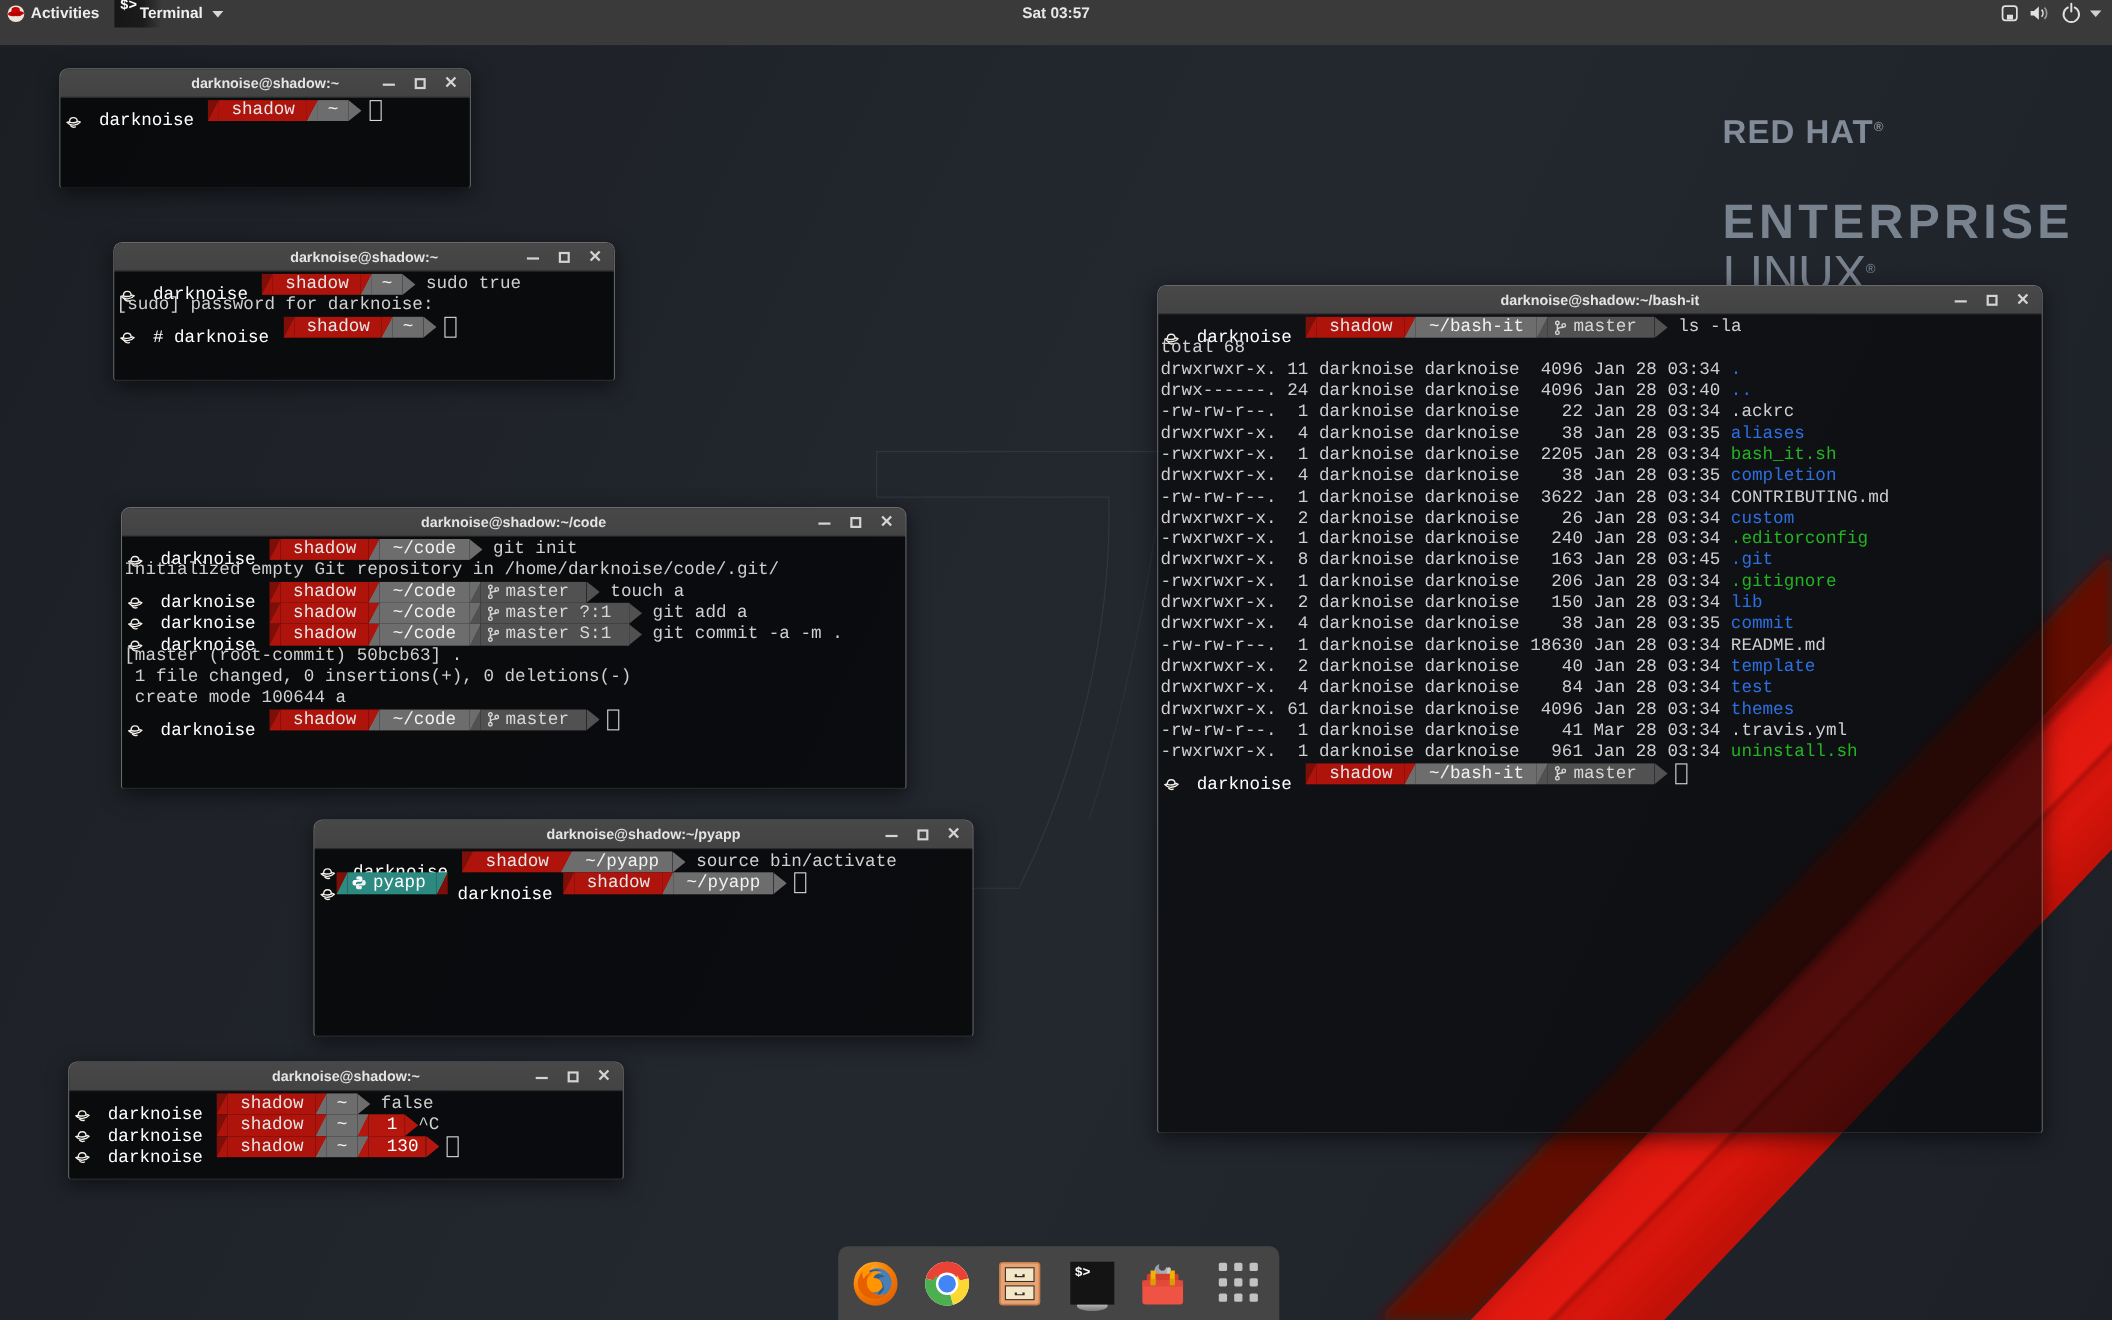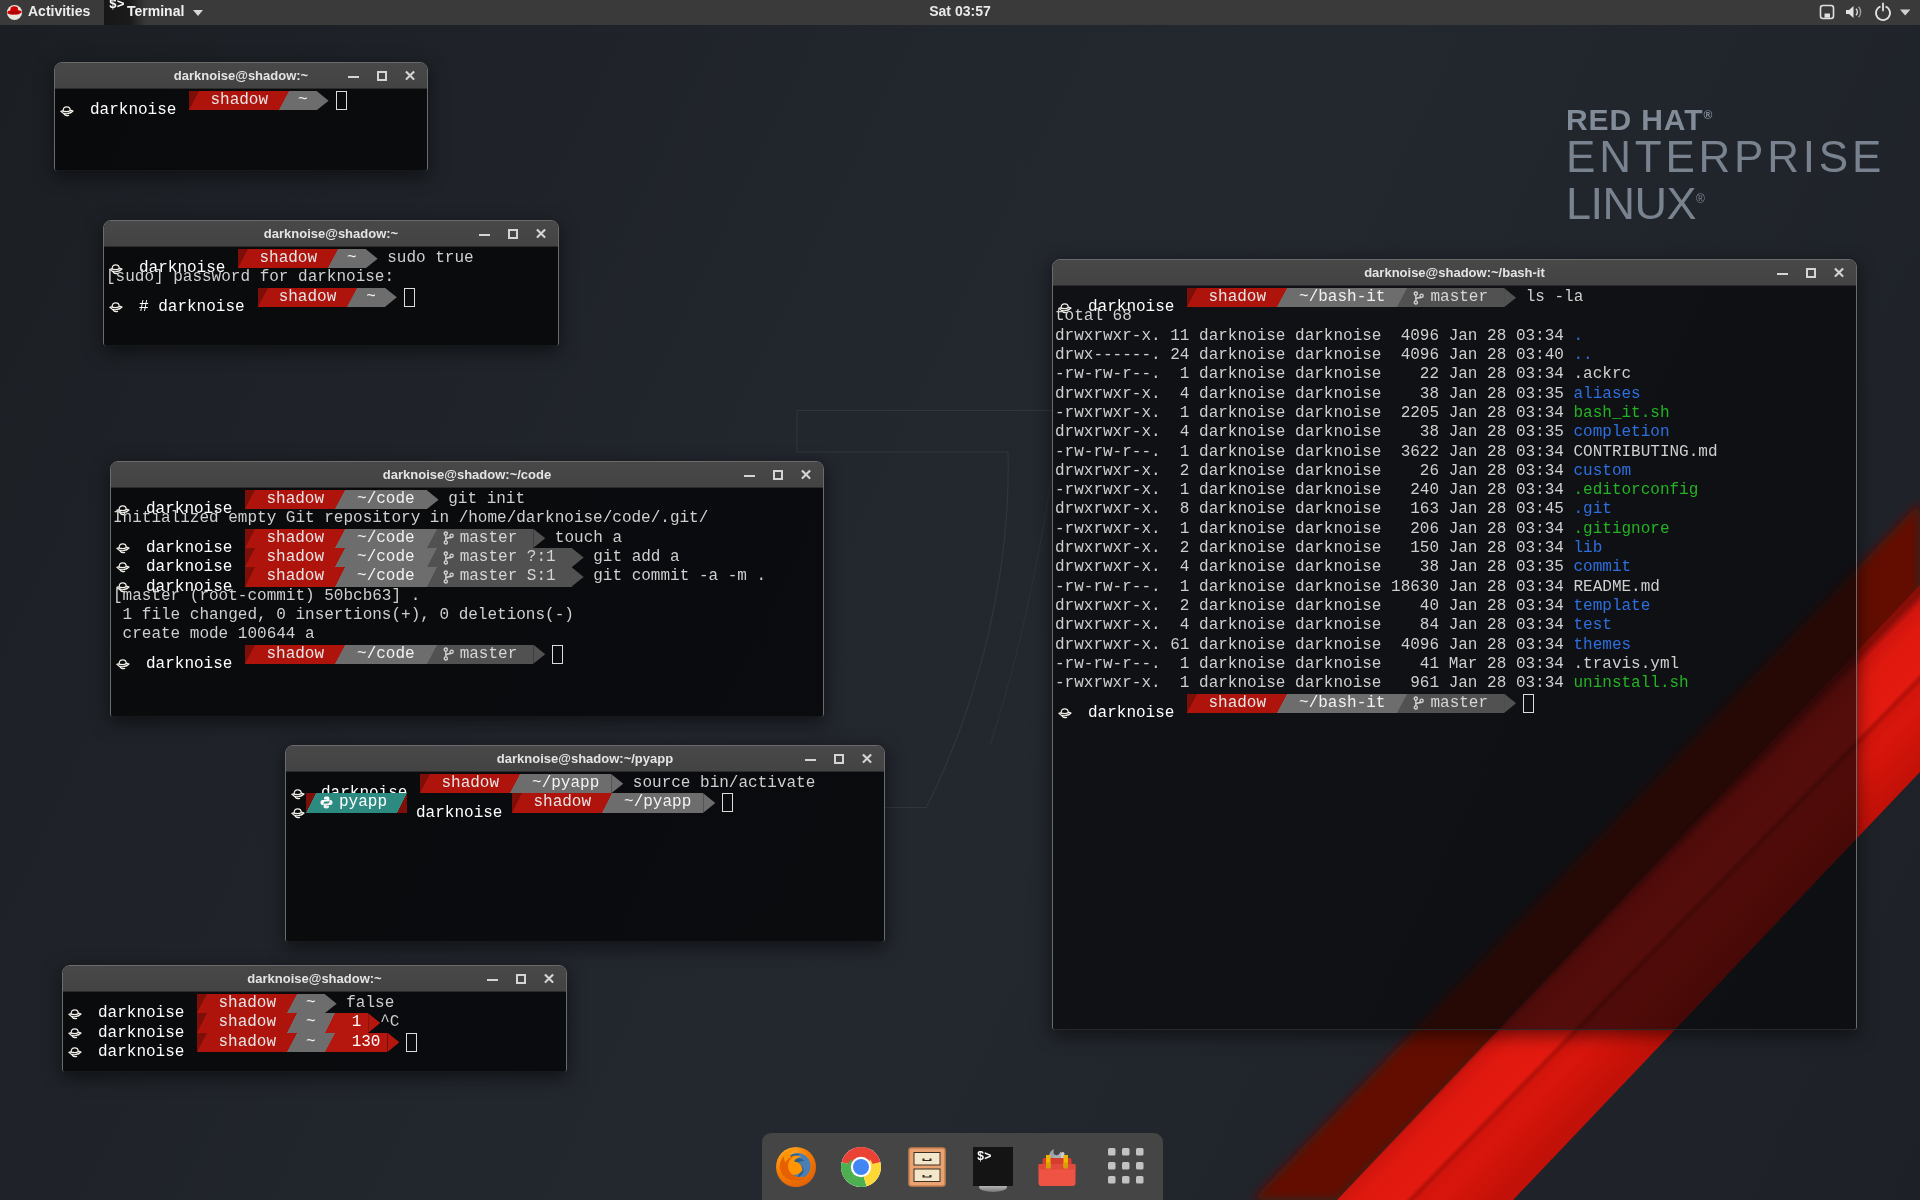--- a/index.html
+++ b/index.html
@@ -2,25 +2,25 @@
 <html><head><meta charset="utf-8">
 <style>
 html,body{margin:0;padding:0;width:1920px;height:1200px;overflow:hidden;background:#22262c;}
 *{box-sizing:border-box;}
 #scene{position:absolute;inset:0;width:1920px;height:1200px;font-family:"Liberation Sans",sans-serif;}
 
 #wall{position:absolute;inset:0;background:linear-gradient(115deg,#1b1f24 0%,#22262d 40%,#23272e 55%,#1d2127 100%);}
 #wall svg{position:absolute;inset:0;}
 #logo{position:absolute;left:1566px;top:100px;color:#828c98;}
 #logo .rh{font-weight:bold;font-size:30px;letter-spacing:0.9px;line-height:30px;}
-#logo .ent{font-weight:normal;font-size:44px;letter-spacing:3.8px;line-height:43px;color:#79838f;}
+#logo .ent{font-weight:bold;font-size:44px;letter-spacing:3.8px;line-height:43px;color:#79838f;margin-top:44px;}
 #logo .lnx{font-weight:normal;font-size:45px;letter-spacing:-0.5px;line-height:43px;color:#79838f;}
 #logo sup{font-size:12px;}
 
-#topbar{position:absolute;left:0;top:0;width:1920px;height:25px;background:#3a3a3a;color:#e8e8e8;font-size:14px;}
+#topbar{position:absolute;left:0;top:0;width:1920px;height:41px;background:#3a3a3a;color:#e8e8e8;font-size:14px;}
 #topbar .act{position:absolute;left:28px;top:3px;font-weight:bold;color:#ececec;}
 #tbhat{position:absolute;left:6px;top:4px;}
 #termtile{position:absolute;left:104px;top:0;width:43px;height:25px;background:linear-gradient(to right,#161616 0%,#1b1b1b 60%,#3a3a3a 100%);}
 #termtile .pr{position:absolute;left:5px;top:-3px;font-family:"Liberation Mono",monospace;font-weight:bold;font-size:13px;color:#fff;}
 #topbar .appname{position:absolute;left:127px;top:3px;font-weight:bold;color:#f0f0f0;}
 #topbar .dd{position:absolute;left:193px;top:10px;width:0;height:0;border-left:5px solid transparent;border-right:5px solid transparent;border-top:6px solid #d8d8d8;}
 #topbar .clock{position:absolute;left:925px;top:3px;width:70px;text-align:center;font-weight:bold;}
 #sysicons{position:absolute;right:8px;top:0;height:25px;}
 
 .win{position:absolute;border:1px solid #6b6b6b;border-radius:8px 8px 3px 3px;box-shadow:0 5px 18px rgba(0,0,0,0.55);}

